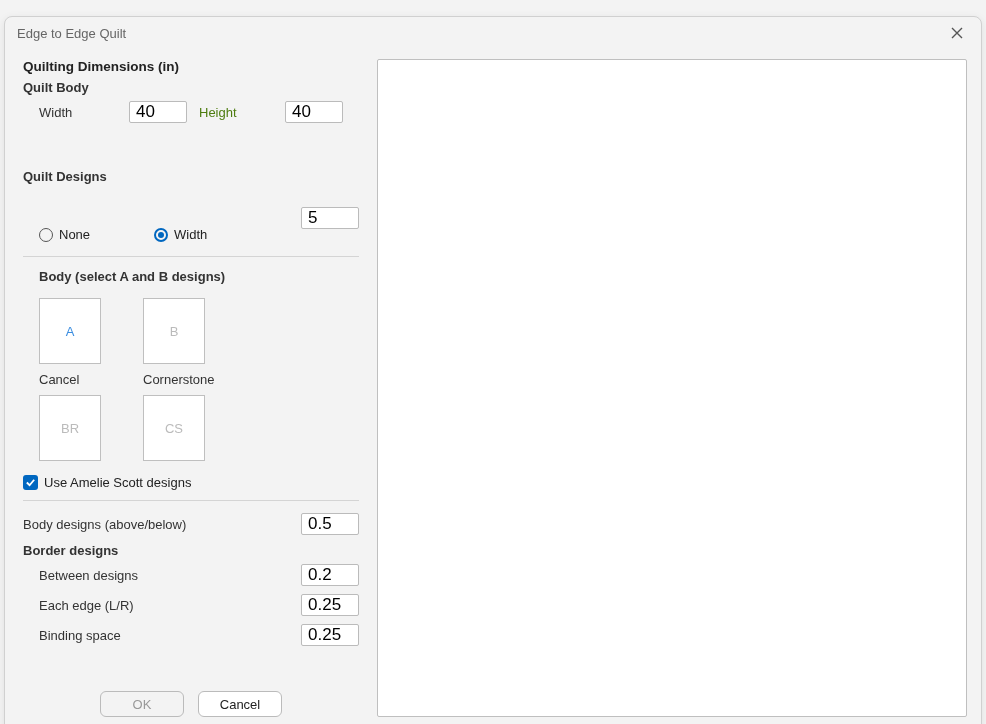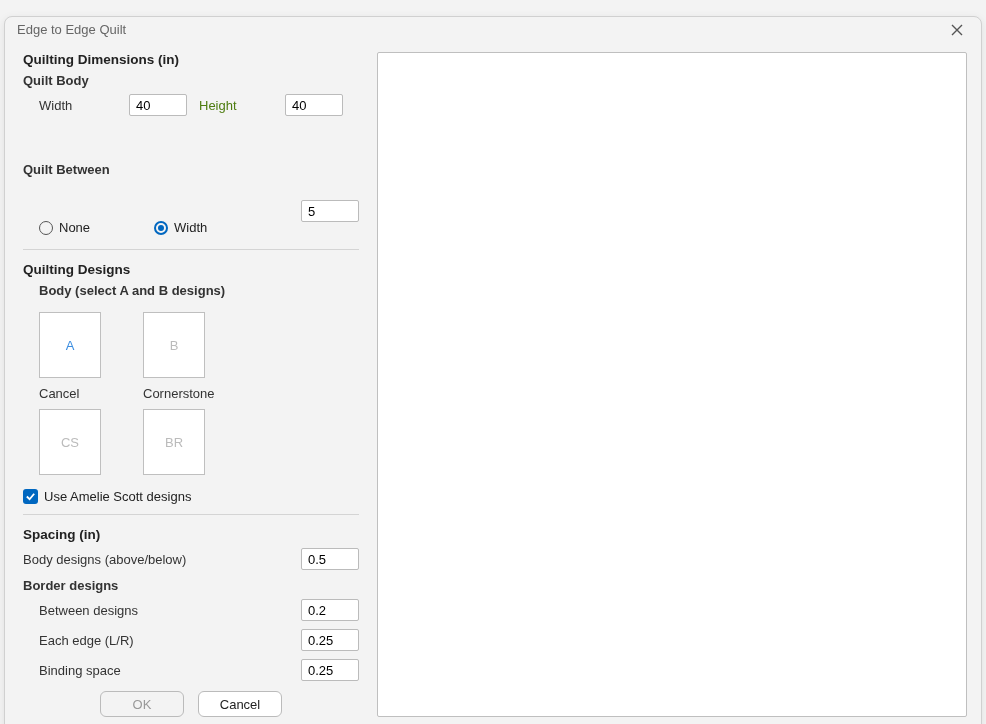--- a/index.html
+++ b/index.html
@@ -84,21 +84,21 @@
     width: 86px;
     font-size: 13px;
     color: #4d7c0f;
   }
   input[type="text"].num {
     width: 58px;
     height: 22px;
     border: 1px solid #bbb;
     border-radius: 2px;
     padding: 2px 6px;
-    font-size: 13px;
+    font-size: 17px;
     background: #fff;
   }
   .spacer-row { height: 40px; }
   .hr {
     border: none;
     border-top: 1px solid #d4d4d4;
     margin: 10px 0 12px 0;
   }
   .radio-row {
     display: flex;
@@ -225,65 +225,63 @@
       <div class="row indent">
         <div class="field-label">Width</div>
         <input type="text" class="num" value="40" style="">
         <div style="width:12px"></div>
         <div class="field-label2">Height</div>
         <input type="text" class="num" value="40" style="">
       </div>
 
       <div class="spacer-row"></div>
 
-      <div class="sub-label">Quilt Between</div>
+      <div class="sub-label">Quilt Designs</div>
       <div class="border-width-row">
         <div class="radio-row" style="flex:1;">
           <div class="radio">
             <span class="circle">
                 <span class="dot"></span>
               </span>
             <span>None</span>
           </div>
           <div class="radio selected">
             <span class="circle">
                 <span class="dot"></span>
               </span>
             <span>Width</span>
           </div>
         </div>
         <input type="text" class="num" value="5" style="">
       </div>
 
       <hr class="hr">
 
-      <div class="section-title">Quilting Designs</div>
       <div class="sub-label indent">Body (select A and B designs)</div>
 
       <div class="design-grid">
         <div class="design-slot active">A</div>
         <div class="design-slot">B</div>
         <div class="design-col-label">Cancel</div>
         <div class="design-col-label">Cornerstone</div>
+        <div class="design-slot">BR</div>
         <div class="design-slot">CS</div>
-        <div class="design-slot">BR</div>
       </div>
 
       <div class="checkbox-row">
         <div class="checkbox">
           <svg viewBox="0 0 12 12">
               <path d="M2 6 L5 9 L10 3" stroke="#fff" stroke-width="2" fill="none"></path>
             </svg>
         </div>
         <span>Use Amelie Scott designs</span>
       </div>
 
       <hr class="hr">
 
-      <div class="section-title">Spacing (in)</div>
 
       <div class="spacing-row">
         <div class="spacing-label">Body designs (above/below)</div>
         <input type="text" class="num" value="0.5" style="">
       </div>
 
       <div class="sub-label">Border designs</div>
 
       <div class="spacing-row indent">
         <div class="spacing-label">Between designs</div>

